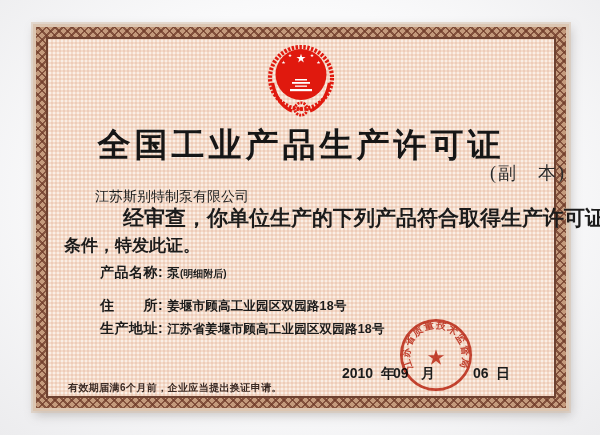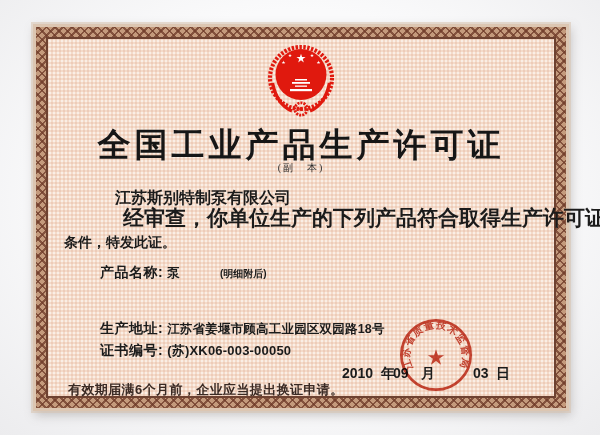--- a/index.html
+++ b/index.html
@@ -35,40 +35,40 @@
   }
   
   .content{position:absolute;inset:0;z-index:2;color:#1b1b1b;}
   .emblem{position:absolute;left:230px;top:18px;width:70px;height:78px;}
   .title{
     position:absolute;left:0;top:96px;width:100%;text-align:center;
     font-size:33px;font-weight:bold;letter-spacing:4px;color:#161616;
     white-space:nowrap;
   }
   .subtitle{
-    position:absolute;left:0;top:134px;width:100%;text-align:center;
+    position:absolute;left:0;top:134px;width:100%;text-align:right;
     font-family:"Liberation Serif","DejaVu Serif",serif;
-    font-size:10px;color:#2a2a2a;letter-spacing:2px;
+    font-size:18px;color:#2a2a2a;letter-spacing:2px;
   }
-  .company{position:absolute;left:59px;top:161px;font-size:16px;font-weight:bold;margin-left:20px;}
+  .company{position:absolute;left:59px;top:161px;font-size:14px;font-weight:normal;}
   .body1{position:absolute;left:87px;top:177px;font-size:21px;font-weight:bold;white-space:nowrap;}
-  .body2{position:absolute;left:28px;top:207px;font-size:14px;font-weight:bold;}
+  .body2{position:absolute;left:28px;top:207px;font-size:17px;font-weight:bold;}
   .row{position:absolute;left:64px;white-space:nowrap;}
   .row .lbl{font-size:14px;font-weight:bold;letter-spacing:.5px;}
   .row .val{font-size:12.5px;font-weight:bold;margin-left:4px;letter-spacing:.2px;}
-  .row .val-suffix{font-size:10px;font-weight:bold;margin-left:40px;}
+  .row .val-suffix{font-size:10px;font-weight:bold;}
   .row-product{top:236px;}
   .row-address{top:269px;}
   .row-prodaddr{top:292px;text-align:center;}
   .row-certno{top:314px;}
   .row-valid{top:336px;}
   .row-certno .val,.row-valid .val{font-size:13px;}
   .note{
     position:absolute;left:32px;top:354px;
-    font-size:13px;font-weight:bold;letter-spacing:.4px;color:#3a2a24;border-radius:6px;
+    font-size:10px;font-weight:bold;letter-spacing:.4px;color:#3a2a24;border-radius:6px;
   }
   .date{position:absolute;top:338px;font-size:14px;font-weight:bold;white-space:nowrap;}
   .d-year{left:306px;}
   .d-yunit{left:345px;font-family:"Liberation Serif","DejaVu Serif",serif;}
   .d-month{left:357px;}
   .d-munit{left:385px;font-family:"Liberation Serif","DejaVu Serif",serif;}
   .d-day{left:437px;}
   .d-dunit{left:460px;font-family:"Liberation Serif","DejaVu Serif",serif;}
   .seal{
     position:absolute;left:362px;top:290px;width:76px;height:76px;z-index:3;
@@ -112,37 +112,37 @@
       <div class="subtitle">(副　本)</div>
 
       <div class="company">江苏斯别特制泵有限公司</div>
       <div class="body1">经审查，你单位生产的下列产品符合取得生产许可证</div>
       <div class="body2">条件，特发此证。</div>
 
       <div class="row row-product">
         <span class="lbl">产品名称:</span><span class="val">泵</span><span class="val-suffix">(明细附后)</span>
       </div>
 
+      <div class="row row-address">
+        <span class="lbl">住　　所:</span><span class="val">姜堰市顾高工业园区双园路18号</span>
+      </div>
 
       <div class="row row-prodaddr">
         <span class="lbl">生产地址:</span><span class="val">江苏省姜堰市顾高工业园区双园路18号</span>
       </div>
 
-      <div class="row row-certno">
-        <span class="lbl">证书编号:</span><span class="val">(苏)XK06-003-00050</span>
-      </div>
 
 
       <div class="note">有效期届满6个月前，企业应当提出换证申请。</div>
 
       <span class="date d-year">2010</span>
       <span class="date d-yunit">年</span>
       <span class="date d-month">09</span>
       <span class="date d-munit">月</span>
-      <span class="date d-day">03</span>
+      <span class="date d-day">06</span>
       <span class="date d-dunit">日</span>
     </div>
 
     <svg class="seal" viewBox="0 0 80 80">
       <circle cx="40" cy="40" r="36.5" fill="none" stroke="#c63b28" stroke-width="2.8"></circle>
       <path id="sealArc" d="M 15.8,54 A 28,28 0 1 1 64.2,54" fill="none"></path>
       <text font-size="10.6" font-weight="bold" fill="#c63b28" letter-spacing="1">
         <textPath href="#sealArc" startOffset="0">江苏省质量技术监督局</textPath>
       </text>
       <polygon fill="#c63b28" points="0,-1 .225,-.31 .951,-.31 .363,.118 .588,.809 0,.382 -.588,.809 -.363,.118 -.951,-.31 -.225,-.31" transform="translate(40,43) scale(9)"></polygon>

